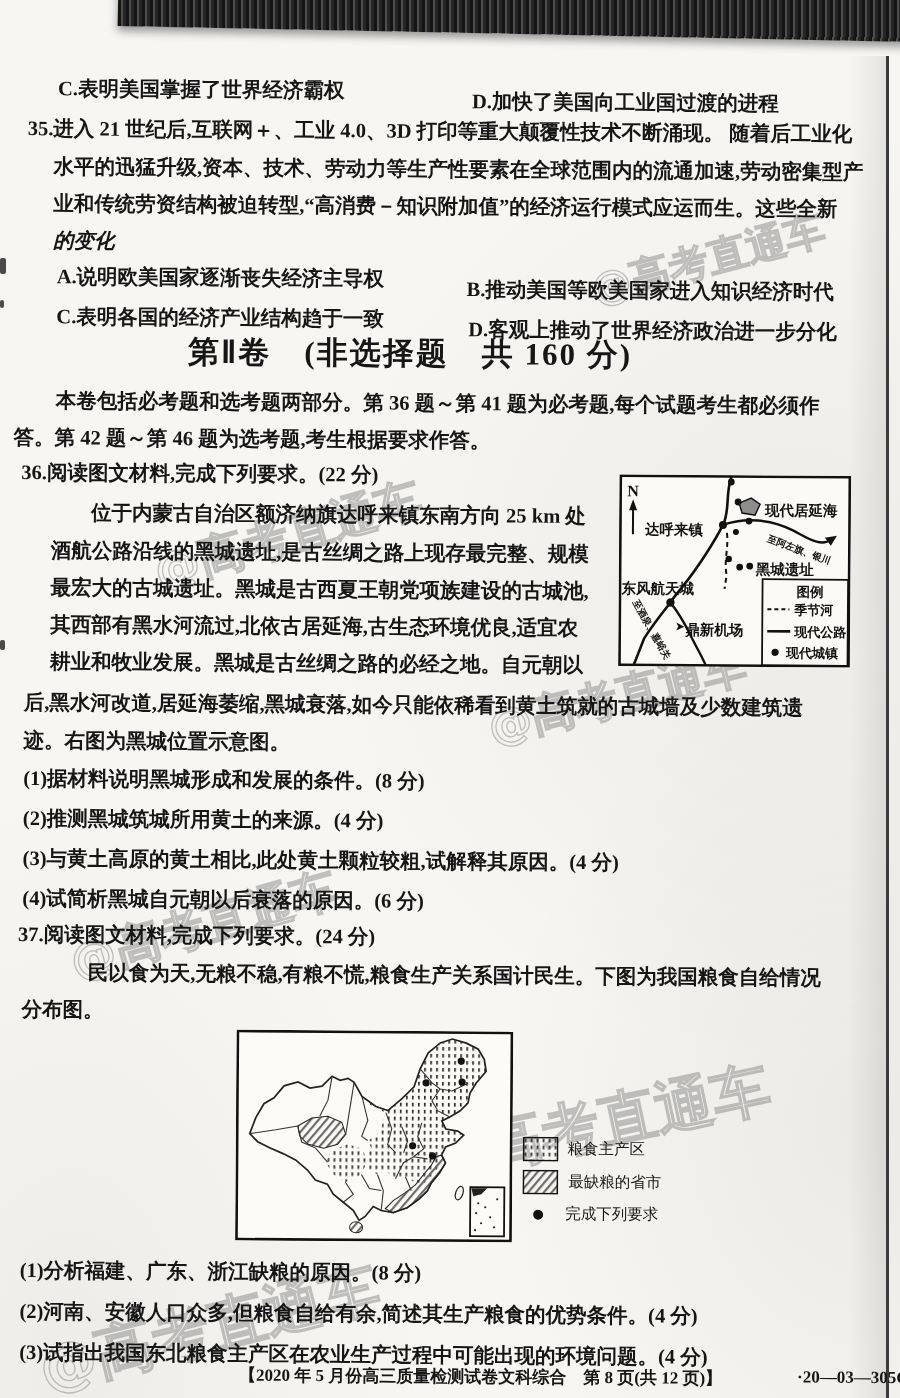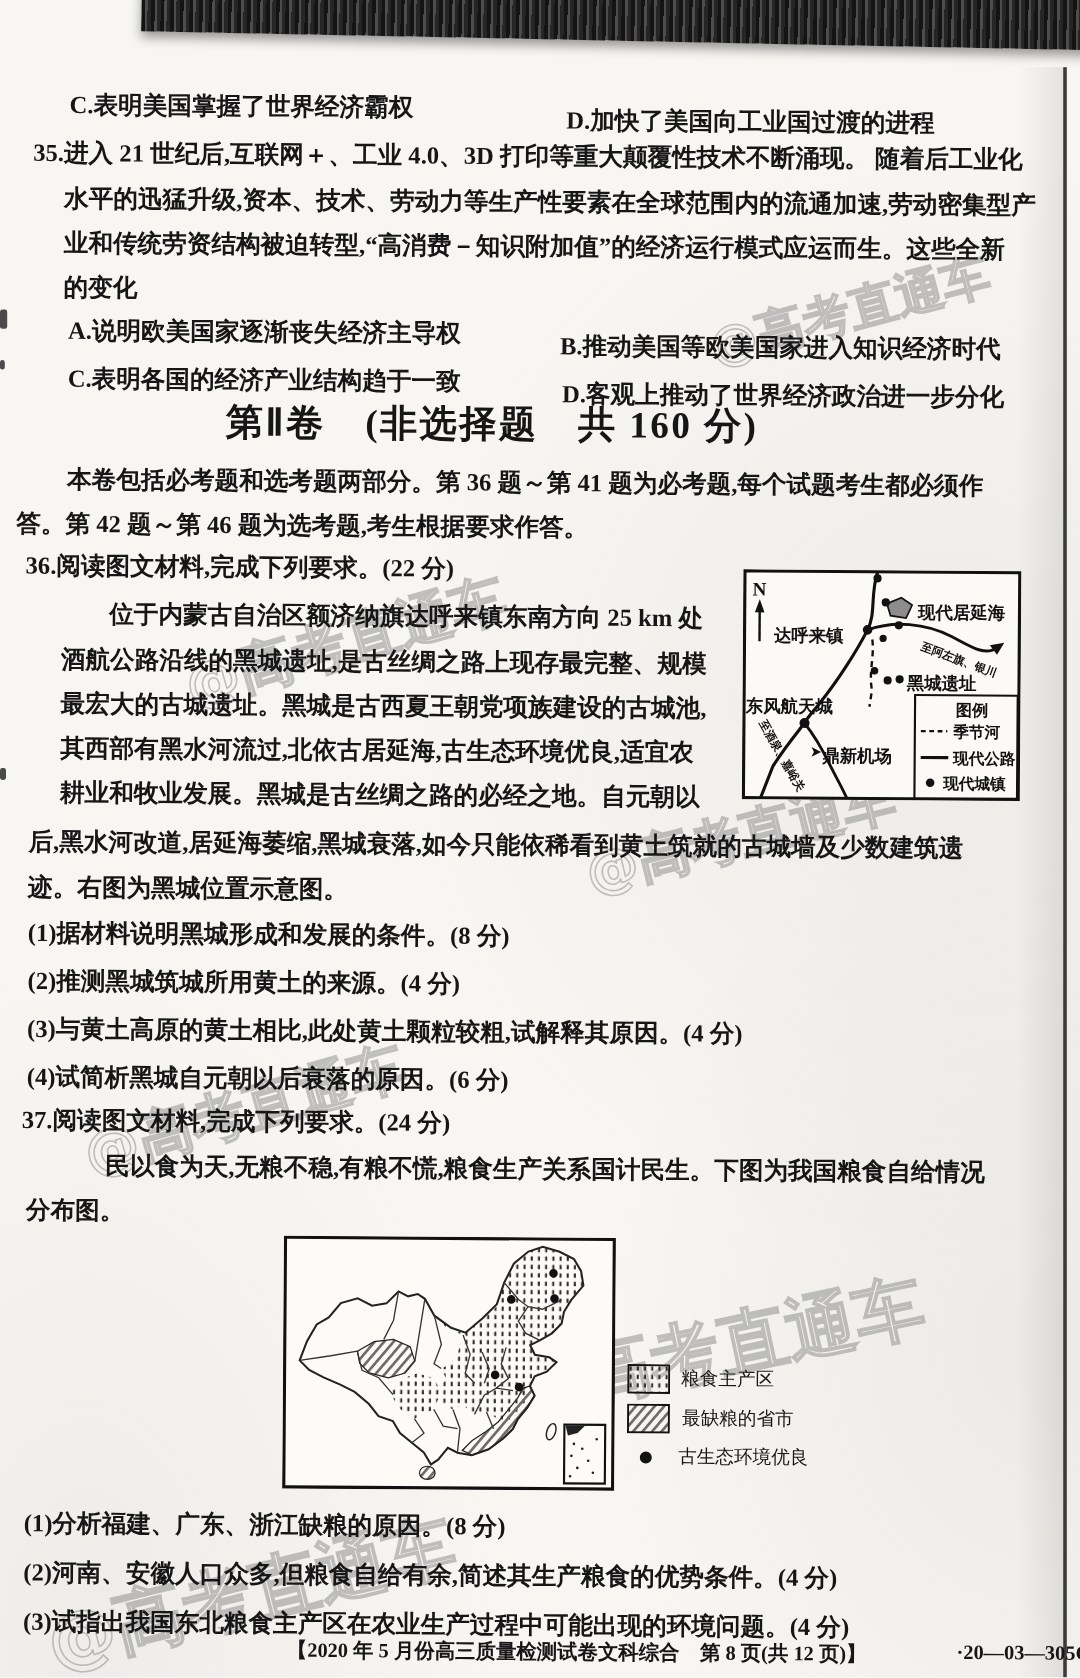--- a/index.html
+++ b/index.html
@@ -62,21 +62,21 @@
   <div class="wm" style="left:35px;top:1290px;font-size:58px;transform:rotate(-14deg);">@高考直通车</div>
 
   <div class="content">
 
     <div class="ln" style="left:58px;top:76px;">C.表明美国掌握了世界经济霸权</div>
     <div class="ln" style="left:472px;top:86px;">D.加快了美国向工业国过渡的进程</div>
 
     <div class="ln" style="left:28px;top:116px;">35.进入 21 世纪后,互联网＋、工业 4.0、3D 打印等重大颠覆性技术不断涌现。 随着后工业化</div>
     <div class="ln" style="left:54px;top:154px;">水平的迅猛升级,资本、技术、劳动力等生产性要素在全球范围内的流通加速,劳动密集型产</div>
     <div class="ln" style="left:54px;top:191px;">业和传统劳资结构被迫转型,“高消费－知识附加值”的经济运行模式应运而生。这些全新</div>
-    <div class="ln" style="left:54px;top:228px;">的变化</div>
+    <div class="ln" style="left:54px;top:228px;font-style:italic;">的变化</div>
     <div class="ln" style="left:58px;top:264px;">A.说明欧美国家逐渐丧失经济主导权</div>
     <div class="ln" style="left:468px;top:274px;">B.推动美国等欧美国家进入知识经济时代</div>
     <div class="ln" style="left:58px;top:304px;">C.表明各国的经济产业结构趋于一致</div>
     <div class="ln" style="left:470px;top:314px;">D.客观上推动了世界经济政治进一步分化</div>
 
     <div class="ln title" style="left:190px;top:332px;">第Ⅱ卷　(非选择题　共 160 分)</div>
     <div class="ln" style="left:58px;top:388px;">本卷包括必考题和选考题两部分。第 36 题～第 41 题为必考题,每个试题考生都必须作</div>
     <div class="ln" style="left:16px;top:425px;">答。第 42 题～第 46 题为选考题,考生根据要求作答。</div>
 
     <div class="ln" style="left:24px;top:460px;">36.阅读图文材料,完成下列要求。(22 分)</div>
@@ -241,21 +241,21 @@
             </pattern>
           </defs>
         <rect x="1" y="1" width="34" height="23" fill="url(#lghatch)" stroke="#111" stroke-width="1.6"></rect>
       </svg>
       <span class="lab">最缺粮的省市</span>
     </div>
     <div class="legend37" style="left:534px;top:1200px;">
       <svg width="30" height="20">
         <circle cx="12" cy="10" r="5" fill="#111"></circle>
       </svg>
-      <span class="lab">古生态环境优良</span>
+      <span class="lab">完成下列要求</span>
     </div>
 
     <div class="ln" style="left:28px;top:1258px;">(1)分析福建、广东、浙江缺粮的原因。(8 分)</div>
     <div class="ln" style="left:28px;top:1299px;">(2)河南、安徽人口众多,但粮食自给有余,简述其生产粮食的优势条件。(4 分)</div>
     <div class="ln" style="left:28px;top:1340px;">(3)试指出我国东北粮食主产区在农业生产过程中可能出现的环境问题。(4 分)</div>
 
     <div class="ln foot" style="left:248px;top:1364px;">【2020 年 5 月份高三质量检测试卷文科综合　第 8 页(共 12 页)】</div>
     <div class="ln foot" style="left:806px;top:1362px;">·20—03—305C·</div>
 
   </div>

